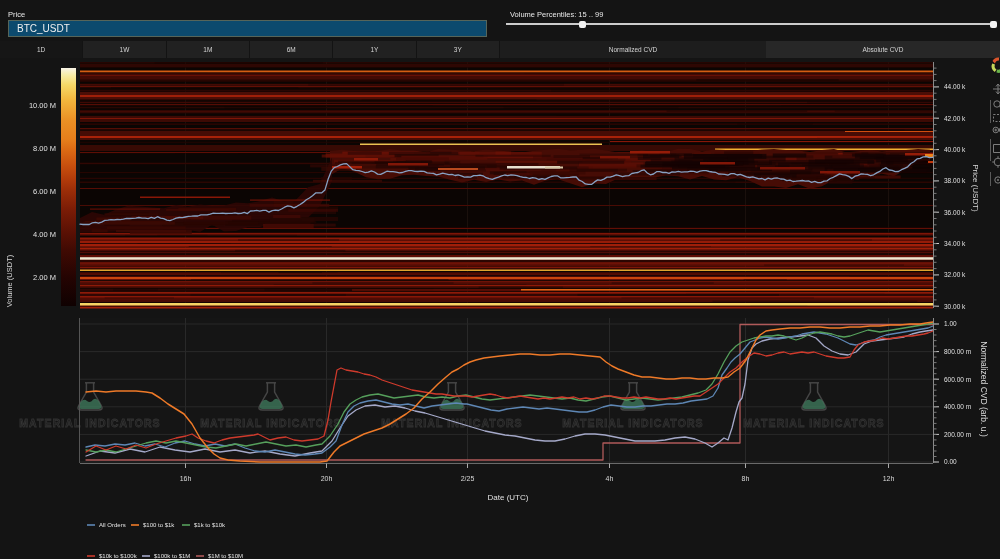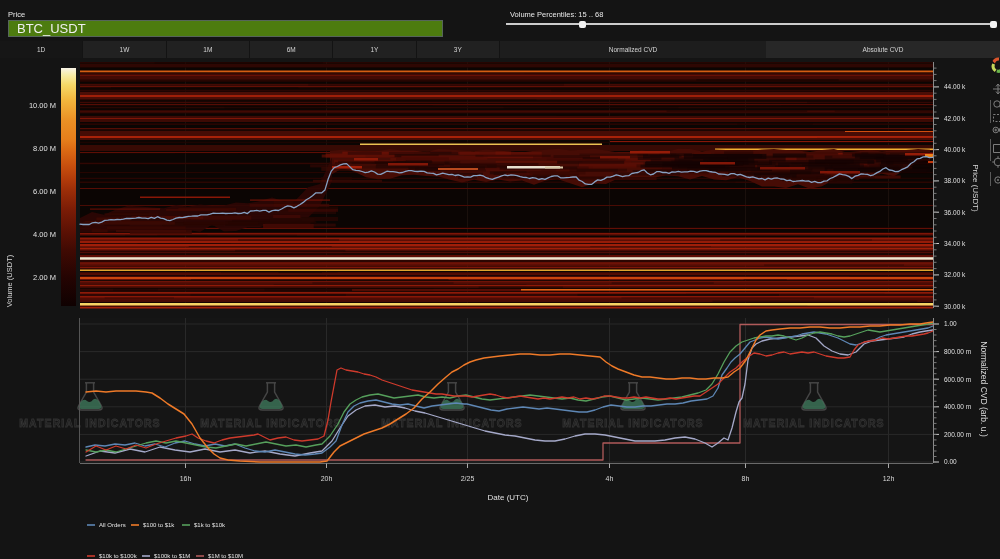--- a/index.html
+++ b/index.html
@@ -1,19 +1,19 @@
 <!DOCTYPE html>
 <html><head>
 <meta charset="utf-8">
 <style>
 * { margin:0; padding:0; box-sizing:border-box; }
 html,body { width:1000px; height:559px; background:#141414; font-family:"Liberation Sans", sans-serif; overflow:hidden; }
 #root { position:relative; width:1000px; height:559px; }
 .lbl { position:absolute; color:#e8e8e8; font-size:7.5px; }
-#ticker-input { position:absolute; left:8px; top:20px; width:435px; height:17px; background:#4d7c0f; border:1px solid #56655a; color:#f0f0f0; font-size:13px; padding-left:8px; display:flex; align-items:center; }
+#ticker-input { position:absolute; left:8px; top:20px; width:479px; height:17px; background:#0c4a6e; border:1px solid #56655a; color:#f0f0f0; font-size:10px; padding-left:8px; display:flex; align-items:center; }
 #tabs { position:absolute; left:0; top:41px; width:500px; height:17px; display:flex; }
 #tabs .tab { flex:1; background:#212121; color:#d4d4d4; font-size:6.5px; display:flex; align-items:center; justify-content:center; border-right:1px solid #131313; }
 #tabs .tab.sel { background:#161616; }
 #cvdtabs { position:absolute; left:500px; top:41px; width:500px; height:17px; display:flex; }
 #cvdtabs .tab { background:#272727; color:#d4d4d4; font-size:6.5px; display:flex; align-items:center; justify-content:center; }
 #cvdtabs .tab.sel { background:#1d1d1d; }
 #slider-rail { position:absolute; left:506px; top:23px; width:490px; height:2px; background:#cccccc; }
 .handle { position:absolute; top:-2.5px; width:7px; height:7px; background:#f2f2f2; border-radius:2px; }
 svg { position:absolute; left:0; top:0; }
 svg text { font-family:"Liberation Sans", sans-serif; }
@@ -28,21 +28,21 @@
       <div class="tab">1W</div>
       <div class="tab">1M</div>
     <div class="tab">6M</div>
       <div class="tab">1Y</div>
       <div class="tab">3Y</div>
   </div>
   <div id="cvdtabs">
     <div class="tab sel" style="width:266px;">Normalized CVD</div>
     <div class="tab" style="width:234px;">Absolute CVD</div>
   </div>
-  <div class="lbl" style="left:510px; top:10px;">Volume Percentiles: 15 .. 68</div>
+  <div class="lbl" style="left:510px; top:10px;">Volume Percentiles: 15 .. 99</div>
   <div id="slider-rail">
       <div class="handle" style="left:73px;"></div>
       <div class="handle" style="left:484px;"></div>
     </div>
   <svg width="1000" height="559" viewBox="0 0 1000 559">
 <rect x="80.0" y="62.0" width="853.0" height="246.0" fill="#0b0503"></rect>
 <g>
 <line x1="185.5" y1="62.0" x2="185.5" y2="308.0" stroke="#1a100c" stroke-width="1"></line>
 <line x1="326.5" y1="62.0" x2="326.5" y2="308.0" stroke="#1a100c" stroke-width="1"></line>
 <line x1="467.5" y1="62.0" x2="467.5" y2="308.0" stroke="#1a100c" stroke-width="1"></line>

